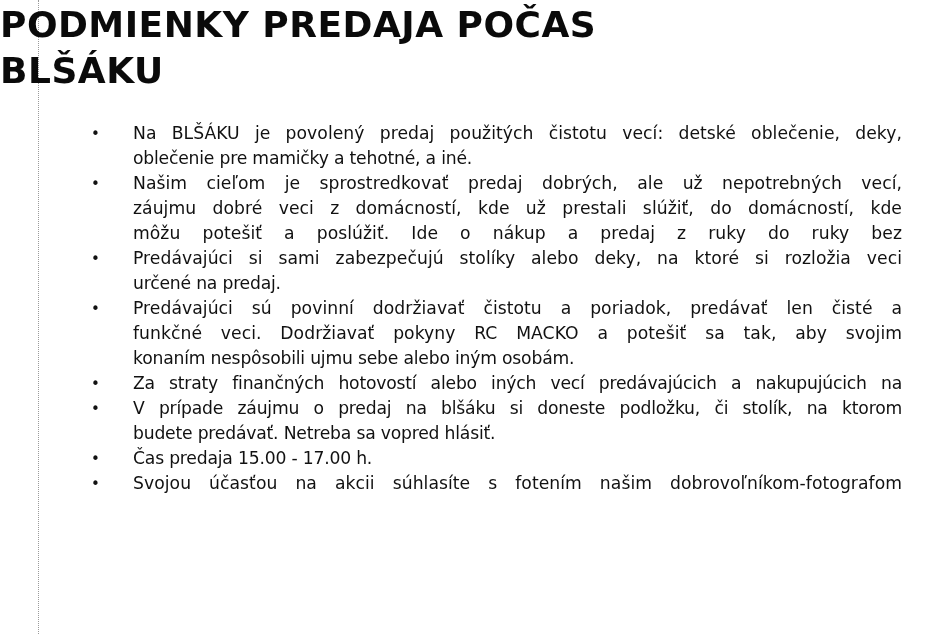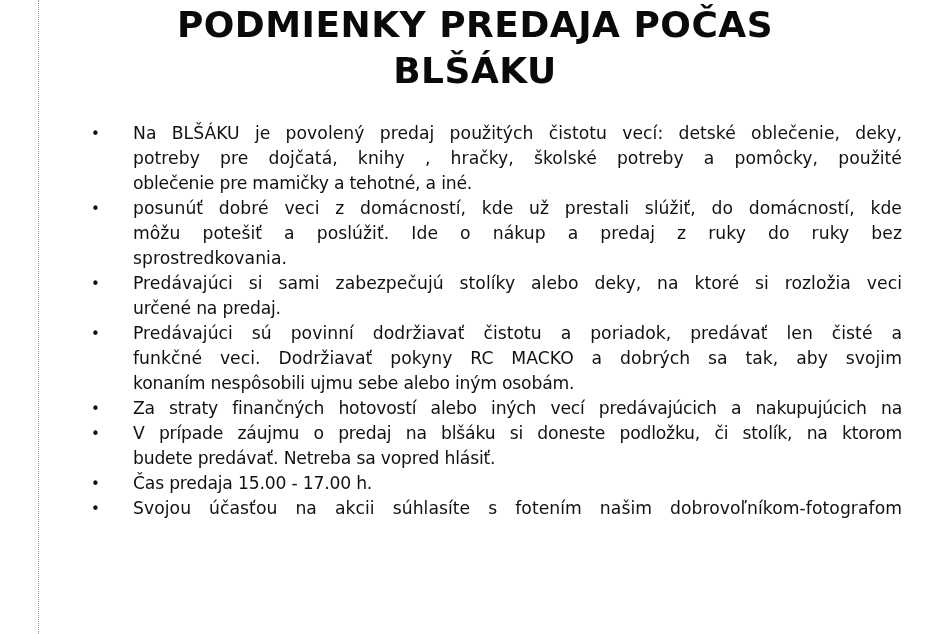--- a/index.html
+++ b/index.html
@@ -7,21 +7,21 @@
     width: 950px; height: 634px; overflow: hidden;
     background: #ffffff; position: relative;
     font-family: "DejaVu Sans", sans-serif; color: #111;
   }
   .margin-line {
     position: absolute; left: 38px; top: 0; bottom: 0;
     border-left: 1px dotted #9a9a9a;
   }
   .title {
     position: absolute; left: 0; width: 950px; top: 2px;
-    text-align: center; font-weight: bold; font-size: 36px;
+    font-weight: bold; font-size: 36px;
     line-height: 46px; letter-spacing: 0.5px; color: #0a0a0a;
   }
   .title div { white-space: nowrap; }
   .list {
     position: absolute; left: 90px; top: 121px; width: 812px;
     margin: 0; padding: 0; list-style: none;
   }
   .item { position: relative; padding-left: 43px; }
   .bullet {
     position: absolute; left: 1px; top: 0; font-size: 15px; line-height: 26px;
@@ -41,38 +41,37 @@
 
 <div class="title">
   <div>PODMIENKY PREDAJA POČAS</div>
   <div>BLŠÁKU</div>
 </div>
 
 <ul class="list">
   <li class="item">
     <span class="bullet">•</span>
     <span class="line just">Na BLŠÁKU je povolený predaj použitých čistotu vecí: detské oblečenie, deky,</span>
-    <span class="line just">potreby pre dojčatá, knihy , hračky, školské potreby a pomôcky, použité</span>
     <span class="line tight">oblečenie pre mamičky a tehotné, a iné.</span>
   </li>
   <li class="item">
     <span class="bullet">•</span>
-    <span class="line just">posunúť dobré veci z domácností, kde už prestali slúžiť, do domácností, kde</span>
+    <span class="line just">Našim cieľom je sprostredkovať predaj dobrých, ale už nepotrebných vecí,</span>
+    <span class="line just">záujmu dobré veci z domácností, kde už prestali slúžiť, do domácností, kde</span>
     <span class="line just">môžu potešiť a poslúžiť. Ide o nákup a predaj z ruky do ruky bez</span>
-    <span class="line">sprostredkovania.</span>
   </li>
   <li class="item">
     <span class="bullet">•</span>
     <span class="line just">Predávajúci si sami zabezpečujú stolíky alebo deky, na ktoré si rozložia veci</span>
     <span class="line tight">určené na predaj.</span>
   </li>
   <li class="item">
     <span class="bullet">•</span>
     <span class="line just">Predávajúci sú povinní dodržiavať čistotu a poriadok, predávať len čisté a</span>
-    <span class="line just">funkčné veci. Dodržiavať pokyny RC MACKO a dobrých sa tak, aby svojim</span>
+    <span class="line just">funkčné veci. Dodržiavať pokyny RC MACKO a potešiť sa tak, aby svojim</span>
     <span class="line tight">konaním nespôsobili ujmu sebe alebo iným osobám.</span>
   </li>
   <li class="item">
     <span class="bullet">•</span>
     <span class="line just tight">Za straty finančných hotovostí alebo iných vecí predávajúcich a nakupujúcich na</span>
   </li>
   <li class="item">
     <span class="bullet">•</span>
     <span class="line just tight">V prípade záujmu o predaj na blšáku si doneste podložku, či stolík, na ktorom</span>
     <span class="line tight">budete predávať. Netreba sa vopred hlásiť.</span>

